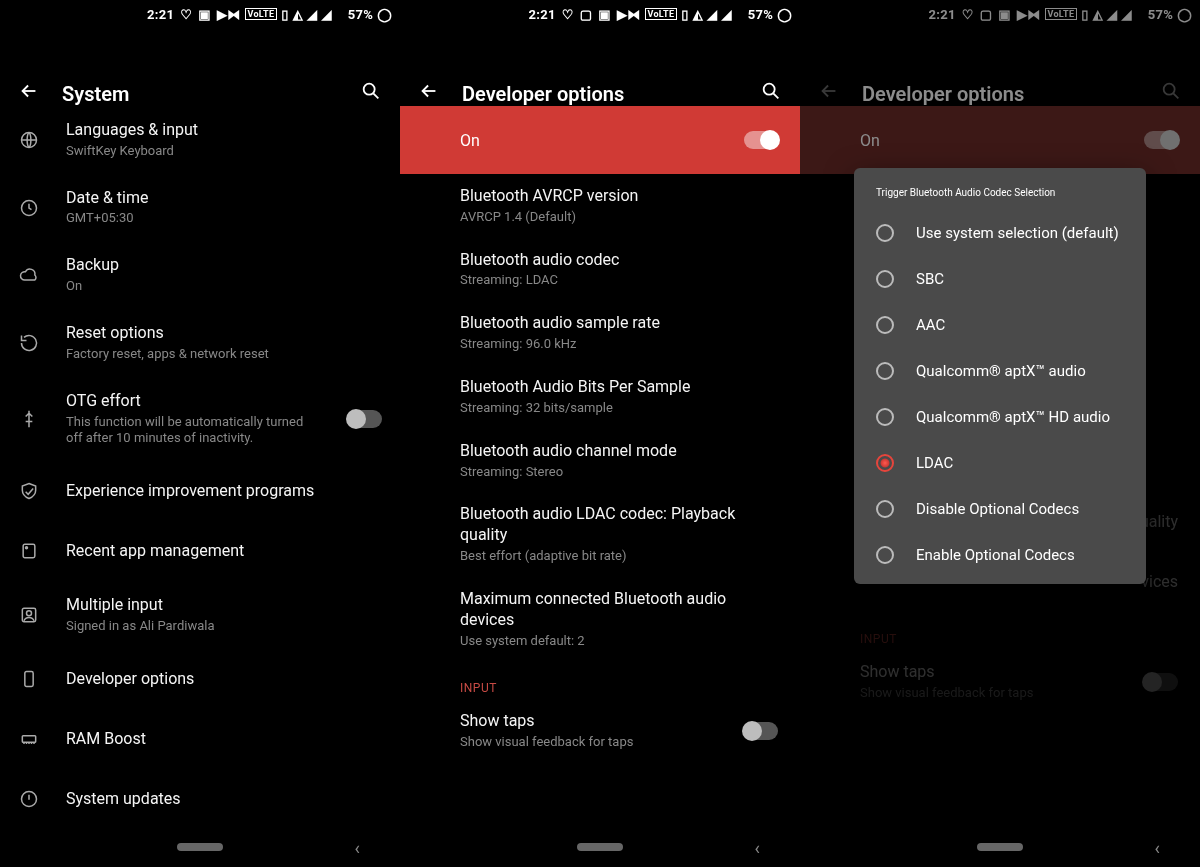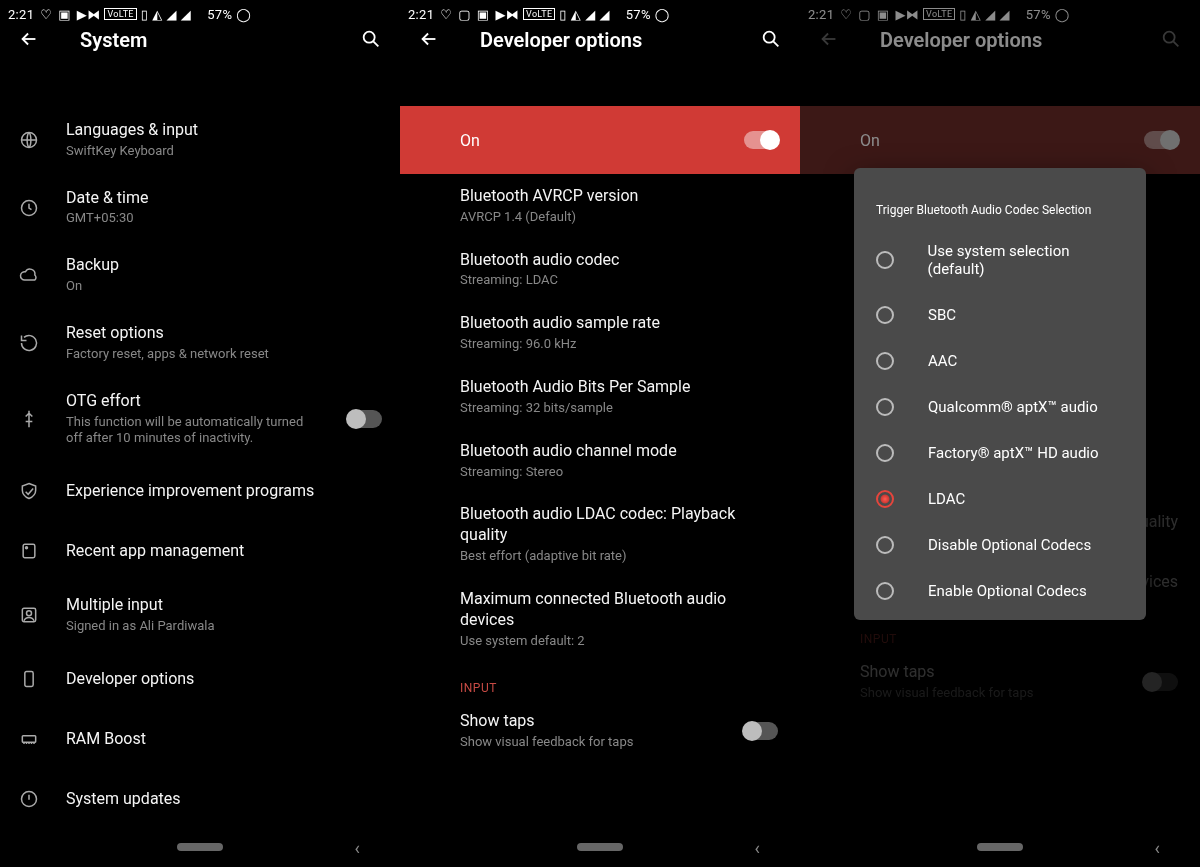--- a/index.html
+++ b/index.html
@@ -18,36 +18,36 @@
     background: #000;
     position: relative;
     display: flex;
     flex-direction: column;
     overflow: hidden;
   }
   .status-bar {
     height: 28px;
     display: flex;
     align-items: center;
-    justify-content: flex-start;
+    justify-content: flex-end;
     padding: 8px 8px;
     font-size: 13px;
-    font-weight: 400;
+    font-weight: 700;
     letter-spacing: .3px;
   }
   .status-left { display: flex; align-items: center; gap: 6px; }
   .status-right { display: flex; align-items: center; gap: 4px; }
   .status-right .batt { margin-left: 12px; }
 
   .app-bar {
     height: 78px;
     display: flex;
-    align-items: flex-start;
+    align-items: flex-end;
     padding: 0 18px;
-    gap: 40px;
+    gap: 22px;
   }
   .app-bar .title {
     flex: 1;
     font-size: 20px;
     font-weight: 600;
   }
   .app-bar .icon, .status-bar svg, .toggle *, .radio * { flex-shrink: 0; }
 
   .list { flex: 1; overflow: hidden; }
   .list-item {
@@ -112,29 +112,28 @@
   .dialog {
     position: absolute;
     top: 168px; left: 54px; right: 54px;
     background: #4a4a4a;
     border-radius: 6px;
     padding: 18px 0 6px 0;
     z-index: 5;
     box-shadow: 0 8px 28px rgba(0,0,0,.5);
   }
   .dialog-title {
-    font-size: 12px;
+    font-size: 10px;
     padding: 0 22px 10px 22px;
     line-height: 1.35;
-    margin-top: 16px;
   }
   .dialog-item {
     display: flex;
     align-items: center;
-    gap: 34px;
+    gap: 22px;
     padding: 14px 22px;
     font-size: 15px;
   }
   .radio {
     width: 18px; height: 18px; border: 2px solid #bbb; border-radius: 50%;
     position: relative;
   }
   .radio.sel { border-color: #e6453c; }
   .radio.sel::after {
     content: ""; position: absolute; inset: 2px;
@@ -532,21 +531,21 @@
         <div class="dialog-item">
           <span class="radio"></span>
           <span>AAC</span>
         </div>
         <div class="dialog-item">
           <span class="radio"></span>
           <span>Qualcomm® aptX™ audio</span>
         </div>
         <div class="dialog-item">
           <span class="radio"></span>
-          <span>Factory® aptX™ HD audio</span>
+          <span>Qualcomm® aptX™ HD audio</span>
         </div>
         <div class="dialog-item">
           <span class="radio sel"></span>
           <span>LDAC</span>
         </div>
         <div class="dialog-item">
           <span class="radio"></span>
           <span>Disable Optional Codecs</span>
         </div>
         <div class="dialog-item">

